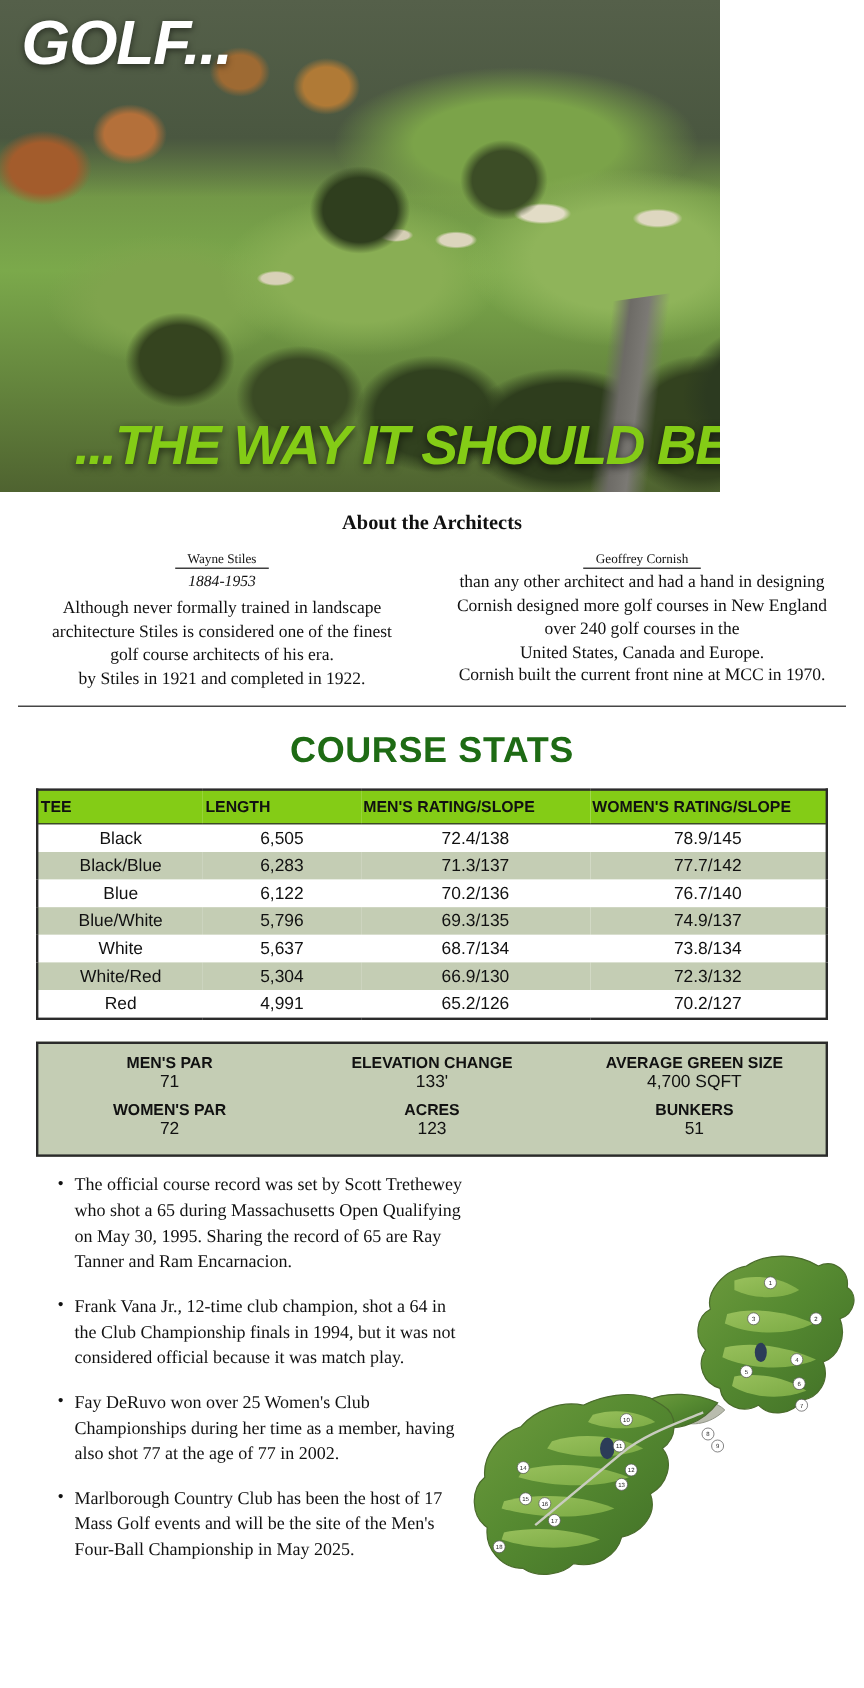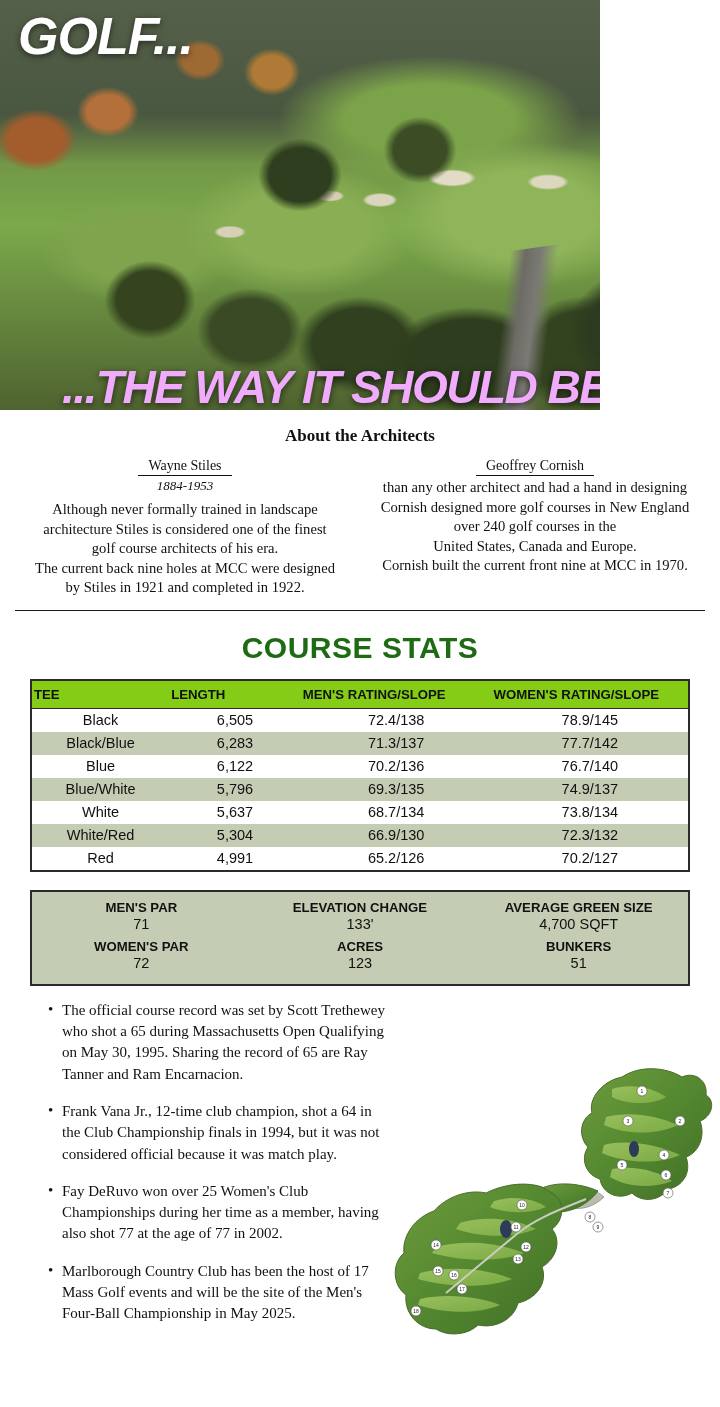--- a/index.html
+++ b/index.html
@@ -78,27 +78,27 @@
     font-weight: bold;
     font-size: 52px;
     line-height: 1;
     color: #ffffff;
     letter-spacing: -1px;
     text-shadow: 0 2px 6px rgba(0,0,0,0.55);
     white-space: nowrap;
   }
   .hero-subtitle {
     position: absolute;
-    left: 62px; bottom: 0;
+    left: 62px; bottom: 16px;
     font-family: "Liberation Sans", sans-serif;
     font-style: italic;
     font-weight: bold;
     font-size: 46px;
     line-height: 1;
-    color: #f0abfc;
+    color: #84cc16;
     letter-spacing: -1.5px;
     text-shadow: 0 2px 7px rgba(0,0,0,0.6);
     white-space: nowrap;
   }
 
   
   .architects {
     padding: 16px 10px 0 10px;
   }
   .architects-heading {
@@ -112,21 +112,21 @@
     display: flex;
     width: 100%;
   }
   .arch-col {
     width: 50%;
     text-align: center;
     padding: 0 8px;
   }
   .arch-name {
     display: inline-block;
-    font-size: 14px;
+    font-size: 11px;
     font-family: "Liberation Serif", serif;
     border-bottom: 1px solid #111;
     padding: 0 10px 1px 10px;
     margin-bottom: 2px;
   }
   .arch-years {
     font-size: 13px;
     font-style: italic;
     font-family: "Liberation Serif", serif;
     margin-bottom: 6px;
@@ -269,21 +269,20 @@
   <div class="architects-heading">About the Architects</div>
   <div class="arch-cols">
 
     <div class="arch-col">
       <div class="arch-name">Wayne Stiles</div>
       <div class="arch-years">1884-1953</div>
       <div class="arch-body">
         <div>Although never formally trained in landscape</div>
         <div>architecture Stiles is considered one of the finest</div>
         <div>golf course architects of his era.</div>
-        <div>The current back nine holes at MCC were designed</div>
         <div>by Stiles in 1921 and completed in 1922.</div>
       </div>
     </div>
 
     <div class="arch-col">
       <div class="arch-name">Geoffrey Cornish</div>
       <div class="arch-body">
         <div>than any other architect and had a hand in designing</div>
         <div>Cornish designed more golf courses in New England</div>
         <div>over 240 golf courses in the</div>

